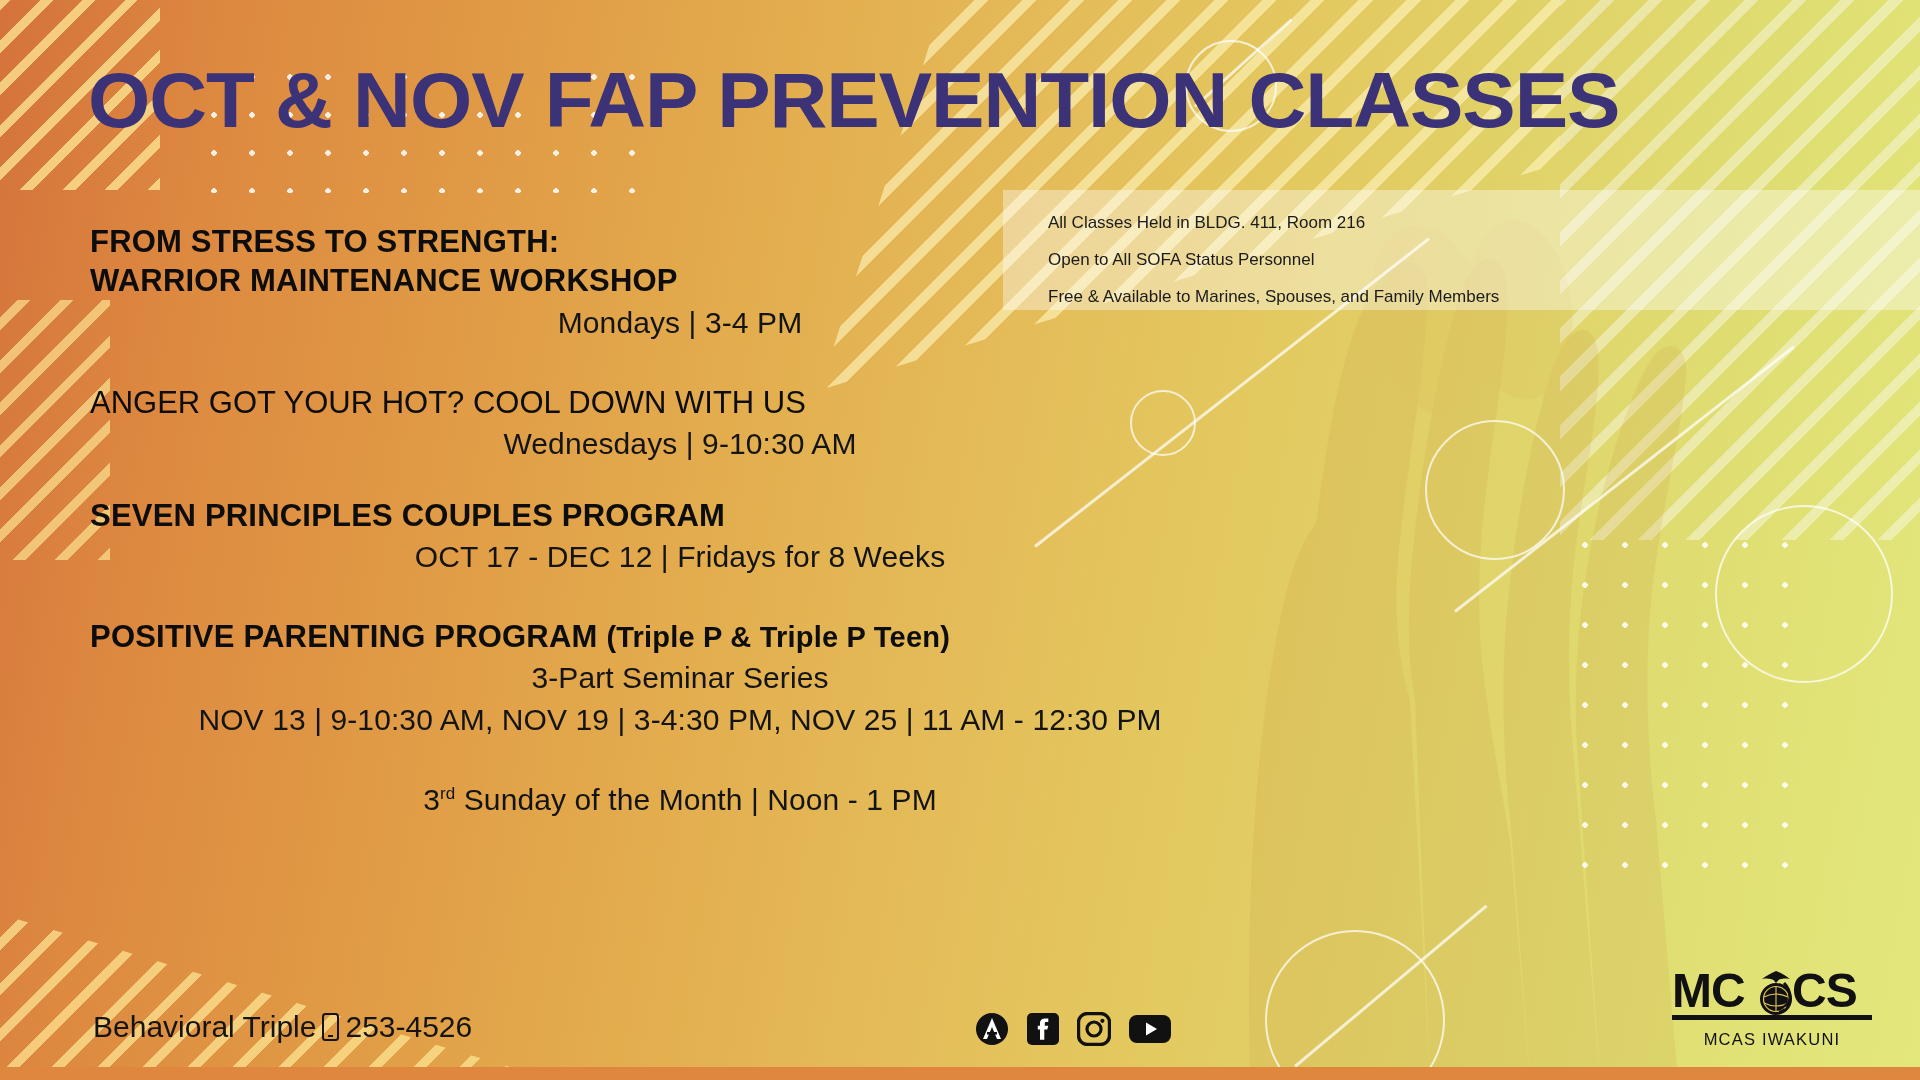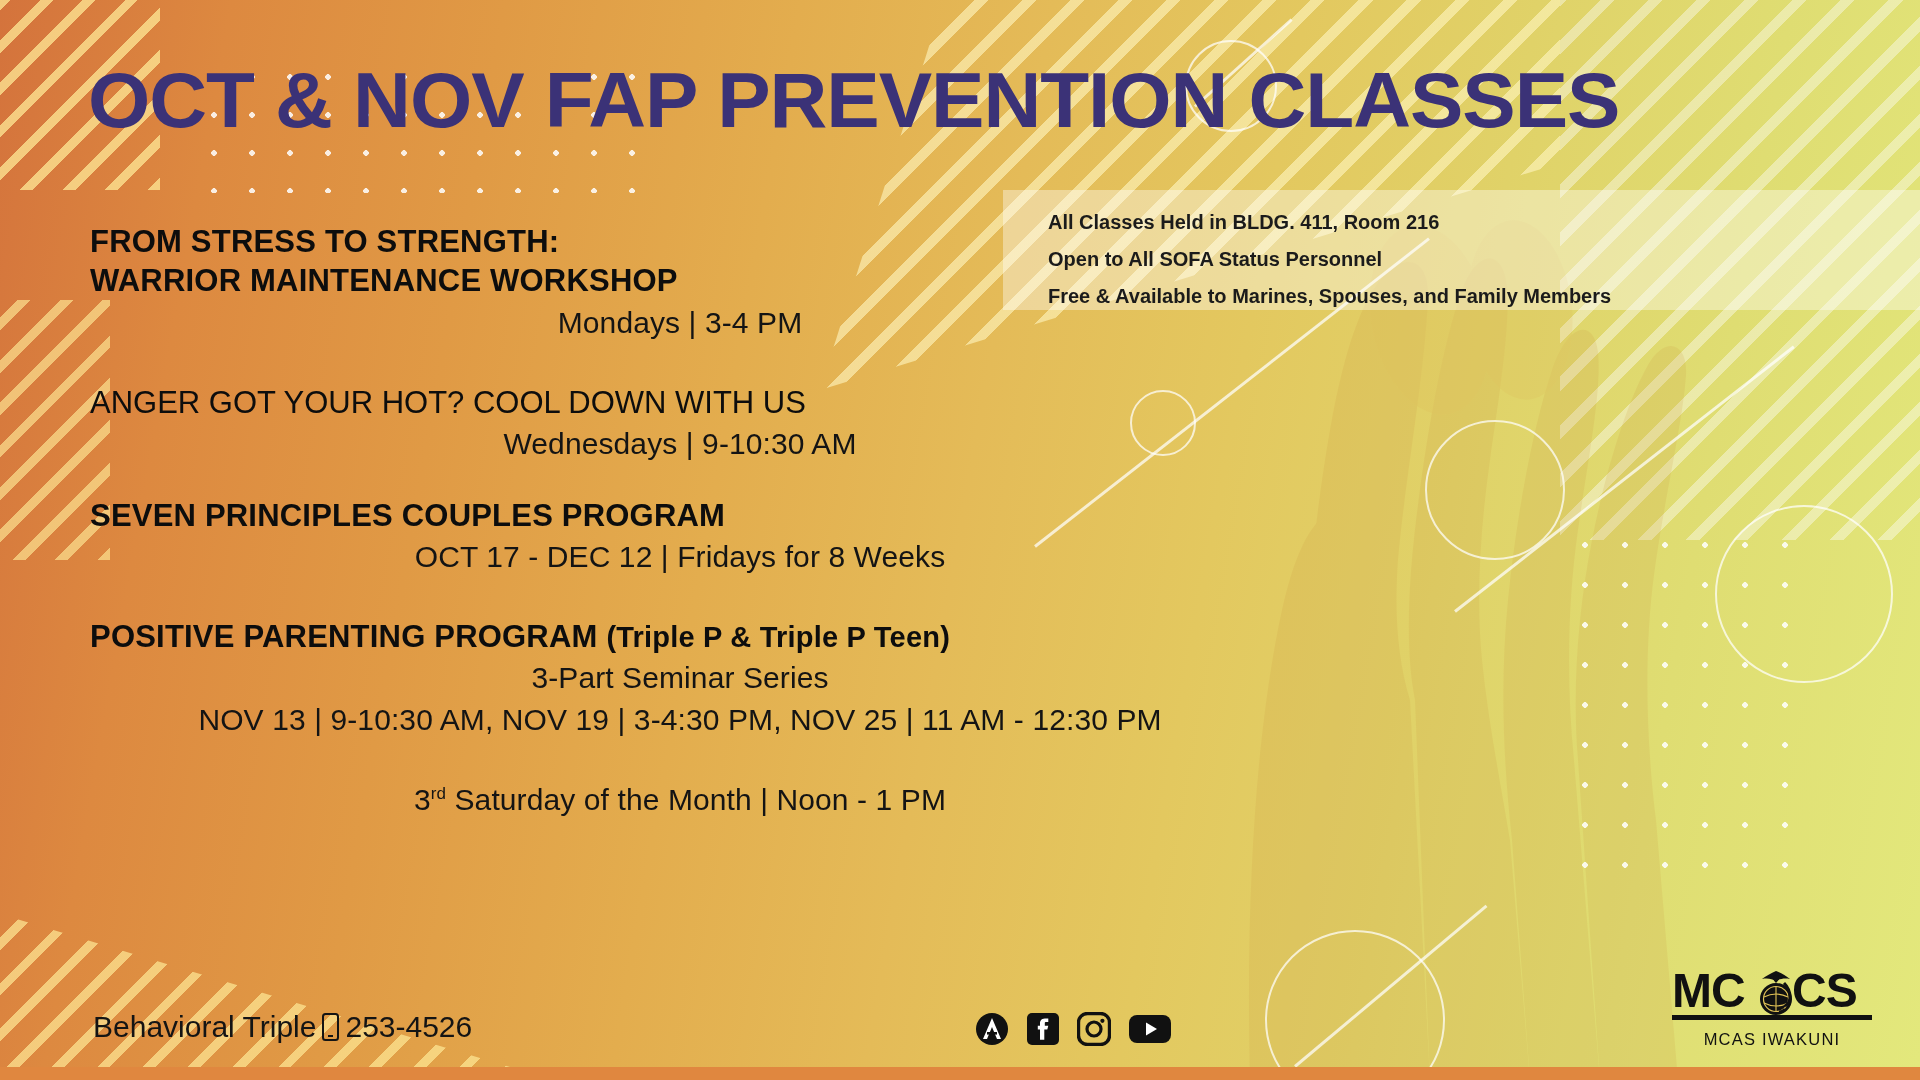--- a/index.html
+++ b/index.html
@@ -127,24 +127,24 @@
   }
 
   .infobox {
     position:absolute;
     left:1003px; top:190px;
     width:917px; height:120px;
     background:rgba(255,255,255,.38);
     padding:14px 0 0 45px;
   }
   .infobox p {
-    font-size:20px;
+    font-size:17px;
     line-height:37px;
     color:#1b1b1b;
-    font-weight:700;
+    font-weight:400;
   }
 
   .classes { position:absolute; left:90px; top:222px; width:1180px; }
   .class-block { margin-bottom:32px; }
   .class-block:last-of-type { margin-bottom:0; }
 
   .c-head {
     font-family:"Liberation Sans Narrow","Liberation Sans", sans-serif;
     font-size:31px;
     font-weight:bold;
@@ -271,21 +271,21 @@
         <div class="c-sub">OCT 17 - DEC 12 | Fridays for 8 Weeks</div>
       </div>
 
       <div class="class-block" style="margin-top:40px;">
         <div class="c-head"><span>POSITIVE PARENTING PROGRAM</span> <span class="paren">(Triple P &amp; Triple P Teen)</span></div>
         <div class="c-sub">3-Part Seminar Series</div>
         <div class="c-sub">NOV 13 | 9-10:30 AM, NOV 19 | 3-4:30 PM, NOV 25 | 11 AM - 12:30 PM</div>
       </div>
 
       <div class="class-block" style="margin-top:40px;">
-        <div class="c-sub"><span>3</span><sup>rd</sup><span> Saturday of the Month | Noon - 1 PM</span></div>
+        <div class="c-sub"><span>3</span><sup>rd</sup><span> Sunday of the Month | Noon - 1 PM</span></div>
       </div>
 
     </div>
 
     <div class="footer-contact">
       <span>Behavioral Triple</span>
       <span class="phone-ico">
         <svg viewBox="0 0 17 28" width="17" height="28">
           <rect x="1" y="1" width="15" height="26" rx="2.5" fill="none" stroke="#141414" stroke-width="2"></rect>
           <rect x="6" y="22" width="5" height="2" fill="#141414"></rect>

